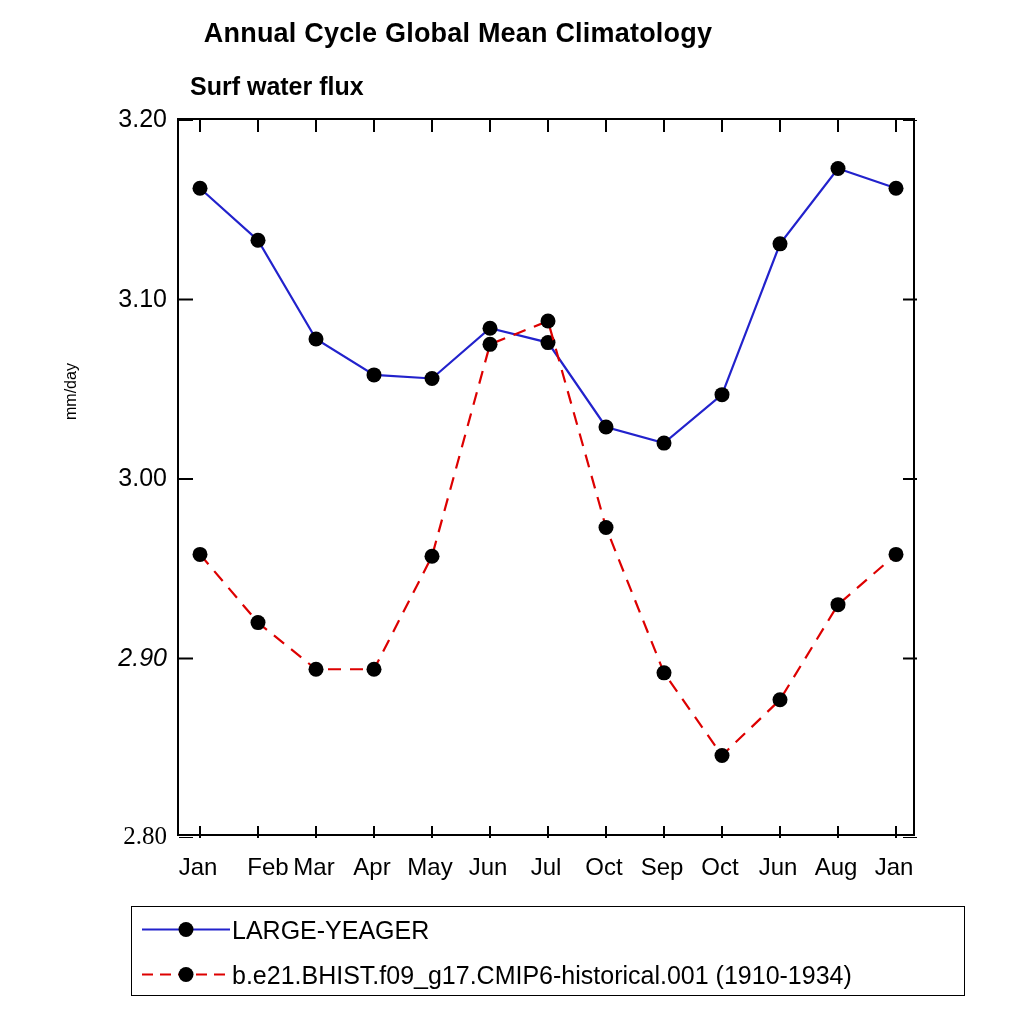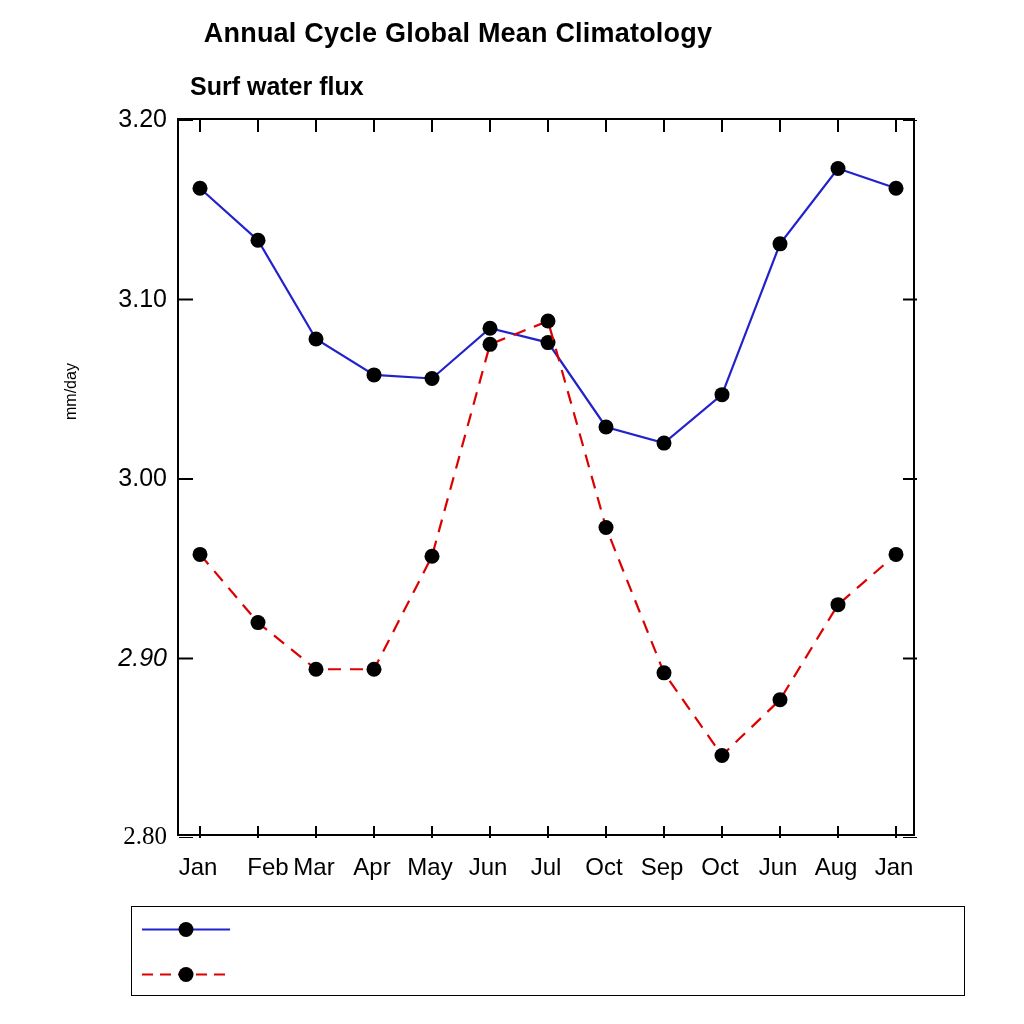--- a/index.html
+++ b/index.html
@@ -220,24 +220,26 @@
   </div>
 
   <div class="legend-box">
     <div class="legend-row r0">
       <div class="legend-sample">
         <svg width="92" height="45" viewBox="0 0 92 45">
           <line x1="2" y1="22.5" x2="90" y2="22.5" stroke="#2222cc" stroke-width="2"></line>
           <circle cx="46" cy="22.5" r="7.5" fill="#000000"></circle>
         </svg>
       </div>
+      <div class="legend-label">LARGE-YEAGER</div>
     </div>
     <div class="legend-row r1">
       <div class="legend-sample">
         <svg width="92" height="45" viewBox="0 0 92 45">
           <line x1="2" y1="22.5" x2="90" y2="22.5" stroke="#dd0000" stroke-width="2" stroke-dasharray="11 7"></line>
           <circle cx="46" cy="22.5" r="7.5" fill="#000000"></circle>
         </svg>
       </div>
+      <div class="legend-label">b.e21.BHIST.f09_g17.CMIP6-historical.001 (1910-1934)</div>
     </div>
   </div>
 
 </div>
 
 </body></html>

